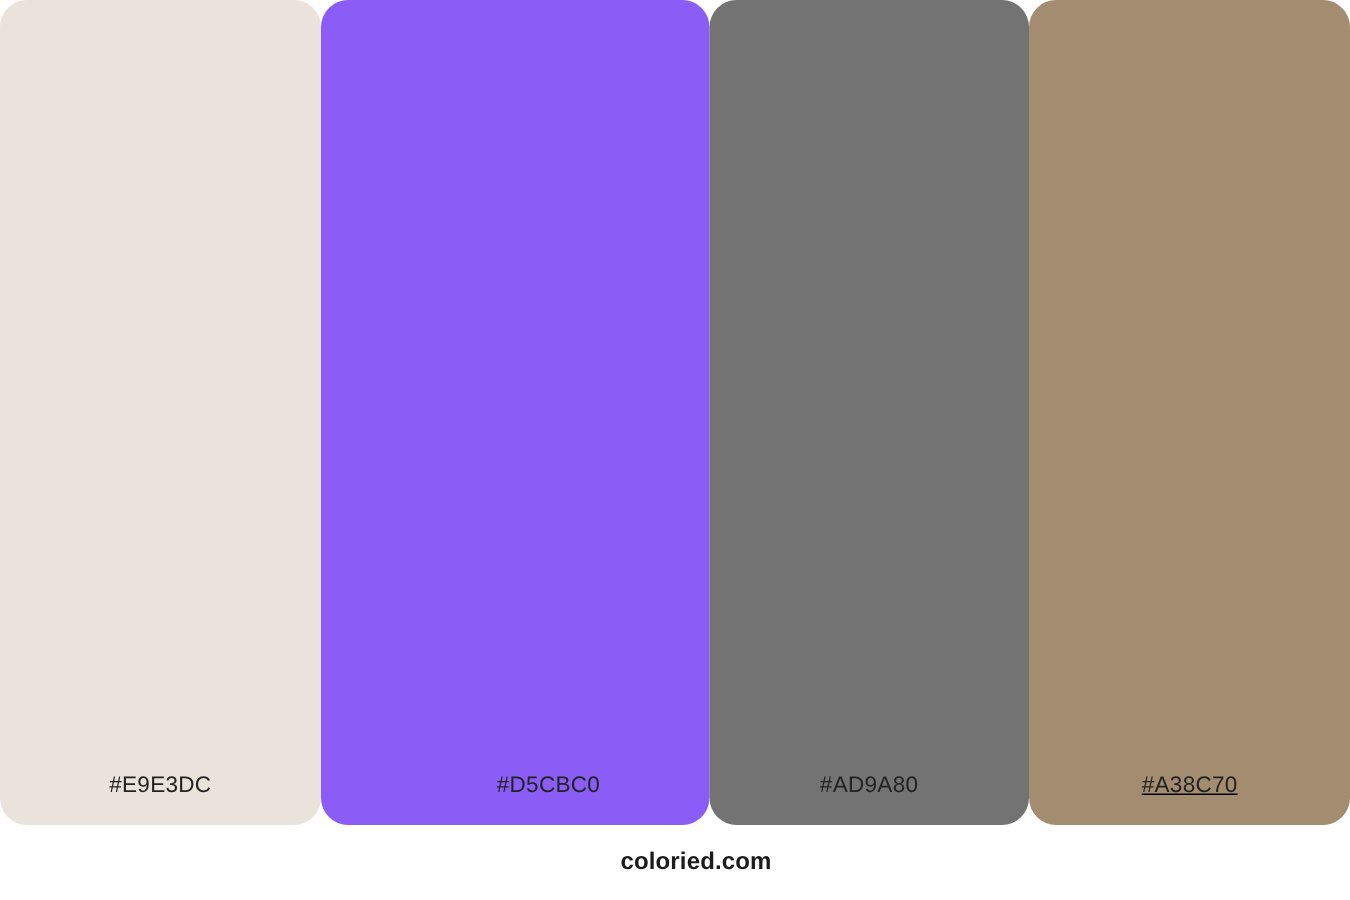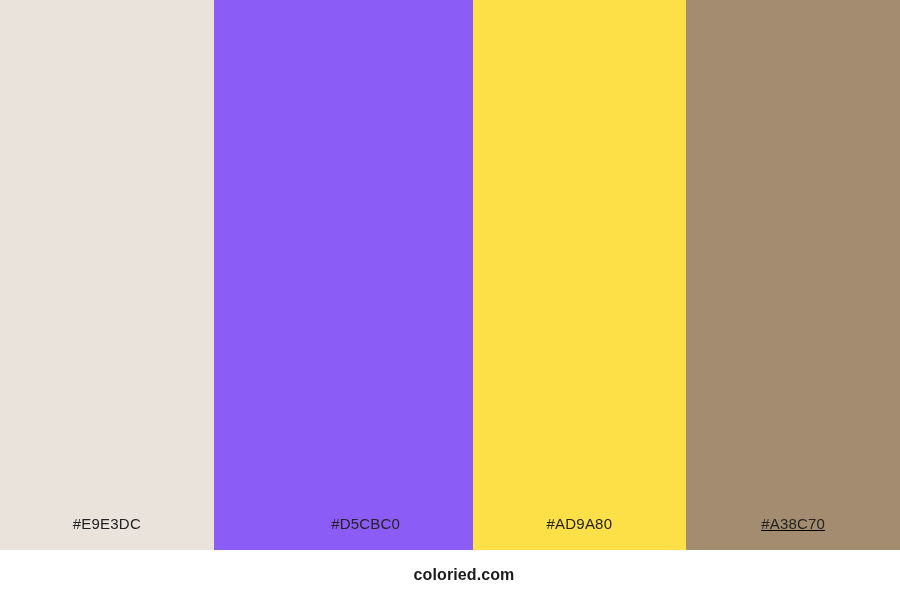--- a/index.html
+++ b/index.html
@@ -31,20 +31,21 @@
     flex-direction: row;
   }
 
   .swatch {
     flex: 1 1 180px;
     height: 550px;
     position: relative;
     display: flex;
     align-items: flex-end;
     justify-content: center;
+    border-radius: 18px;
   }
 
   .swatch-label {
     display: block;
     width: 100%;
     text-align: center;
     font-size: 15px;
     line-height: 1;
     letter-spacing: 0.2px;
     color: #232323;
@@ -80,21 +81,21 @@
 
     <div class="swatch" style="background: rgb(233, 227, 220);">
       <span class="swatch-label" style="color: rgb(35, 35, 35);">#E9E3DC</span>
     </div>
 
     <div class="swatch" style="background: #8b5cf6; padding-left: 45px;">
       <span class="swatch-label" style="color: rgb(35, 35, 35);">#D5CBC0</span>
     </div>
 
 
-    <div class="swatch" style="background: #fde047;">
+    <div class="swatch" style="background: #737373;">
       <span class="swatch-label" style="color: rgb(35, 35, 35);">#AD9A80</span>
     </div>
 
     <div class="swatch" style="background: rgb(163, 140, 112); text-decoration: underline;">
       <span class="swatch-label" style="color: rgb(35, 35, 35);">#A38C70</span>
     </div>
 
   </div>
 
   <div class="footer" style="background: rgb(255, 255, 255);">

